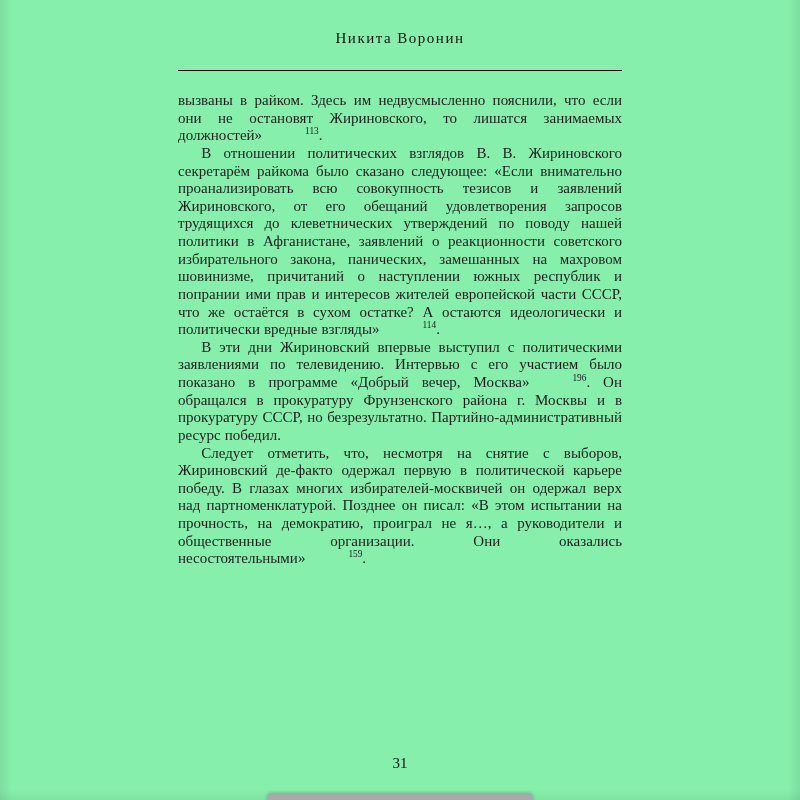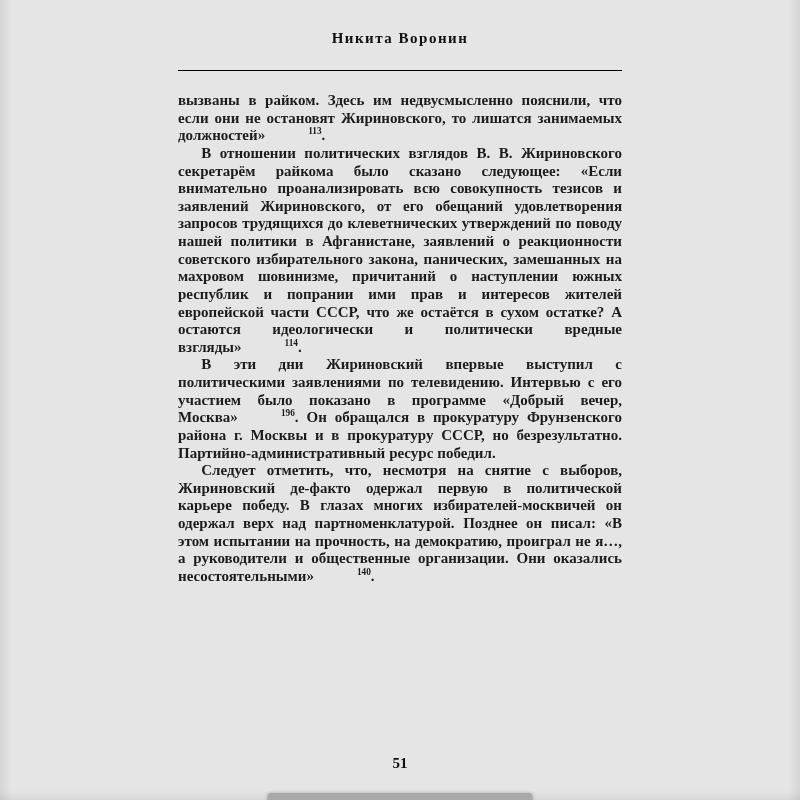--- a/index.html
+++ b/index.html
@@ -11,22 +11,21 @@
     width: 800px;
     height: 800px;
     position: relative;
     overflow: hidden;
     font-family: "Liberation Serif", "DejaVu Serif", serif;
     color: #1c1c1c;
   }
   .page {
     position: absolute;
     inset: 0;
-    background: #e5e5e5;
-    font-weight: bold;
+    background: #86efac;
   }
   
   .edge-left {
     position: absolute;
     left: 0; top: 0; bottom: 0;
     width: 12px;
     background: linear-gradient(to right, rgba(0,0,0,0.07), rgba(0,0,0,0));
     pointer-events: none;
   }
   .edge-right {
@@ -112,22 +111,22 @@
 
 <div class="page">
   <div class="running-head">Никита Воронин</div>
 
   <div class="head-rule"></div>
 
   <div class="text-body">
       <p class="">вызваны в райком. Здесь им недвусмысленно пояснили, что если они не остановят Жириновского, то лишатся занимаемых должностей»<sup>113</sup>.</p>
       <p class="indent">В отношении политических взглядов В. В. Жириновского секретарём райкома было сказано следующее: «Если внимательно проанализировать всю совокупность тезисов и заявлений Жириновского, от его обещаний удовлетворения запросов трудящихся до клеветнических утверждений по поводу нашей политики в Афганистане, заявлений о реакционности советского избирательного закона, панических, замешанных на махровом шовинизме, причитаний о наступлении южных республик и попрании ими прав и интересов жителей европейской части СССР, что же остаётся в сухом остатке? А остаются идеологически и политически вредные взгляды»<sup>114</sup>.</p>
       <p class="indent">В эти дни Жириновский впервые выступил с политическими заявлениями по телевидению. Интервью с его участием было показано в программе «Добрый вечер, Москва»<sup>196</sup>. Он обращался в прокуратуру Фрунзенского района г. Москвы и в прокуратуру СССР, но безрезультатно. Партийно-административный ресурс победил.</p>
-      <p class="indent">Следует отметить, что, несмотря на снятие с выборов, Жириновский де-факто одержал первую в политической карьере победу. В глазах многих избирателей-москвичей он одержал верх над партноменклатурой. Позднее он писал: «В этом испытании на прочность, на демократию, проиграл не я…, а руководители и общественные организации. Они оказались несостоятельными»<sup>140</sup>.</p>
+      <p class="indent">Следует отметить, что, несмотря на снятие с выборов, Жириновский де-факто одержал первую в политической карьере победу. В глазах многих избирателей-москвичей он одержал верх над партноменклатурой. Позднее он писал: «В этом испытании на прочность, на демократию, проиграл не я…, а руководители и общественные организации. Они оказались несостоятельными»<sup>159</sup>.</p>
     </div>
 
-  <div class="page-number">51</div>
+  <div class="page-number">31</div>
 
   <div class="edge-left"></div>
   <div class="edge-right"></div>
   <div class="edge-bottom"></div>
   <div class="bottom-strip"></div>
 </div>
 
 </body></html>

